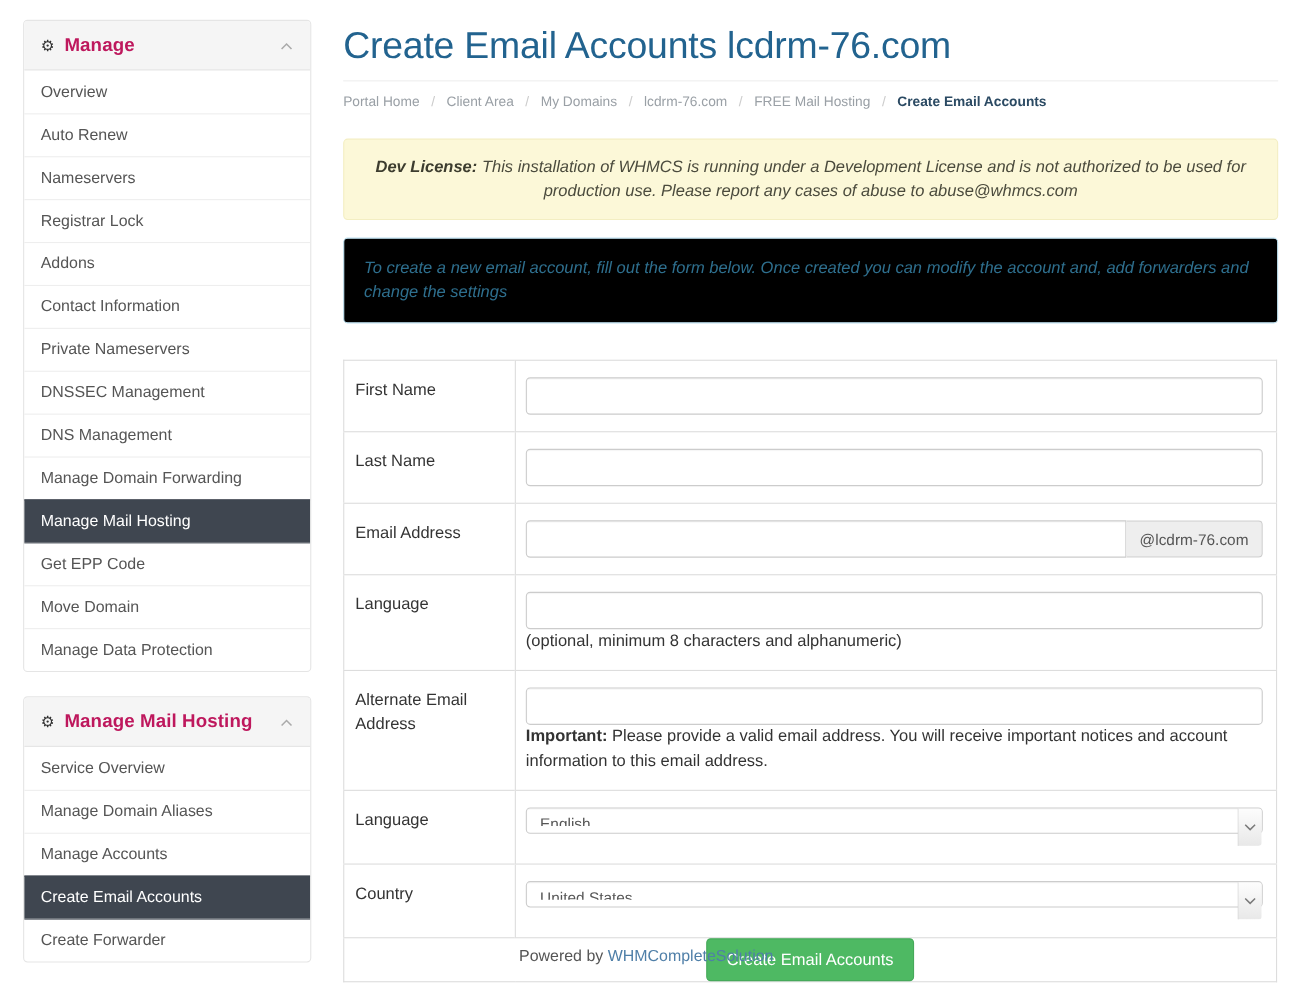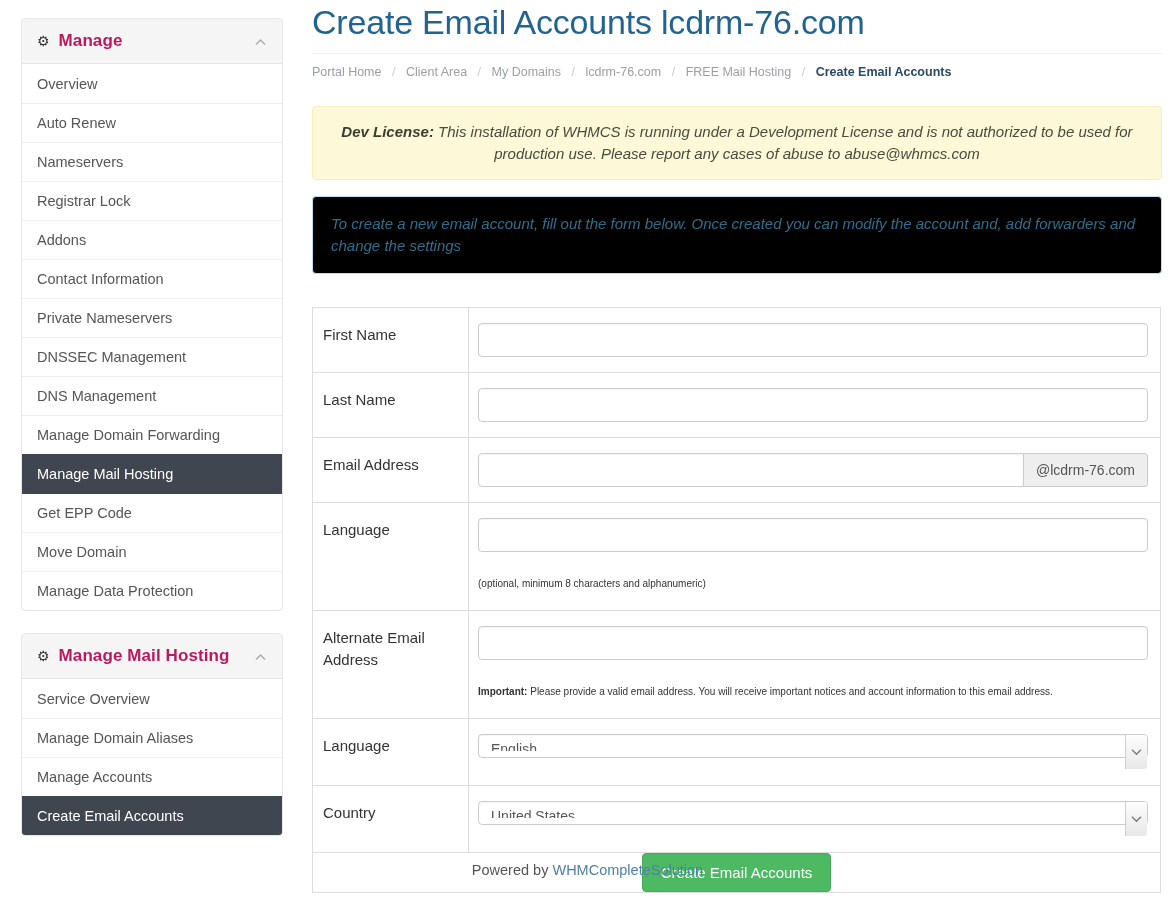--- a/index.html
+++ b/index.html
@@ -79,20 +79,21 @@
   .panel-list li.active + li { border-top-color: #3f4650; }
 
   
   .main {
     position: absolute;
     left: 312px; top: 0;
     width: 850px;
   }
   .page-title {
     margin: 0;
+    padding-top: 20px;
     font-size: 34px;
     line-height: 44px;
     font-weight: normal;
     color: #22638f;
     letter-spacing: -0.2px;
   }
   .breadcrumb {
     margin: 0;
     padding: 11px 0 9px 0;
     border-top: 1px solid #eeeeee;
@@ -184,24 +185,23 @@
     background: #eeeeee;
     border: 1px solid #cccccc;
     border-left: none;
     border-top-right-radius: 4px;
     border-bottom-right-radius: 4px;
     font-size: 14px;
     color: #555555;
     white-space: nowrap;
   }
   .help-text {
-    font-size: 10px;
+    font-size: 15px;
     line-height: 22px;
     color: #333333;
-    margin-top: 21px;
   }
   .help-text b { font-weight: bold; }
 
   .sel-wrap {
     position: relative;
     width: 100%;
     height: 36px;
   }
   .sel-wrap .ctl {
     height: 24px;
@@ -328,20 +328,23 @@
             <span>Service Overview</span>
           </li>
         <li>
             <span>Manage Domain Aliases</span>
           </li>
         <li>
             <span>Manage Accounts</span>
           </li>
         <li class="active">
             <span>Create Email Accounts</span>
+          </li>
+        <li>
+            <span>Create Forwarder</span>
           </li>
       </ul>
     </div>
 
   </div>
 
   <div class="main">
 
     <h1 class="page-title">Create Email Accounts lcdrm-76.com</h1>
 

